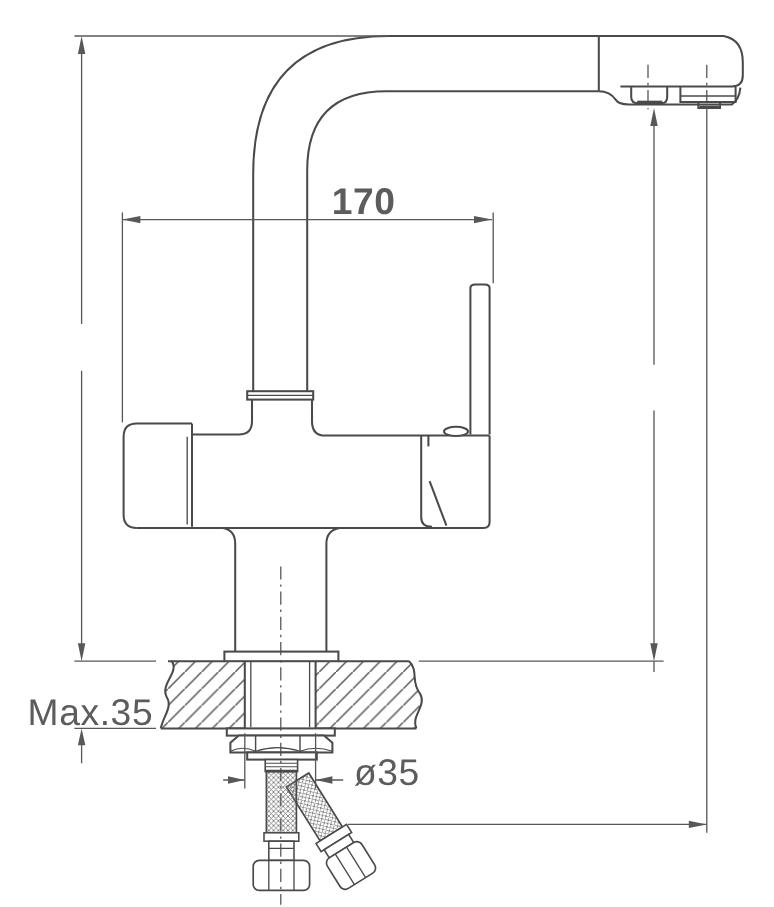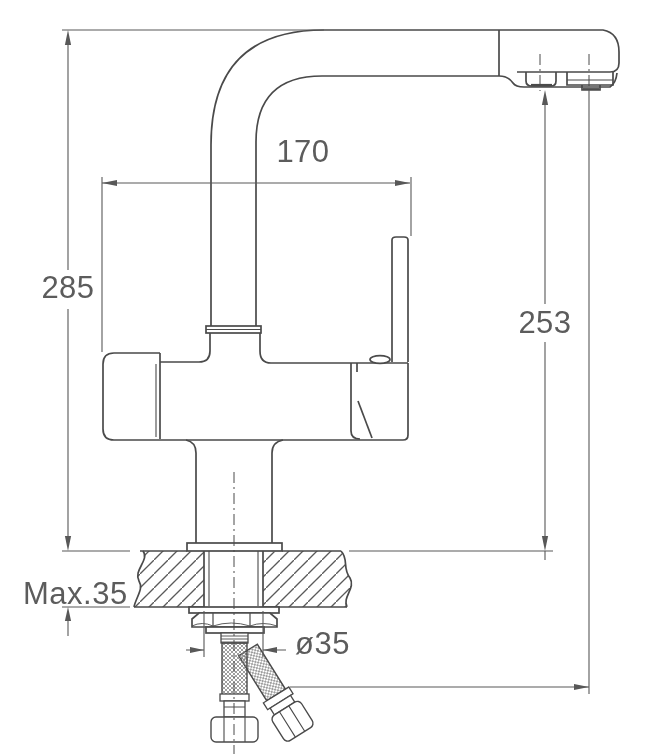--- a/index.html
+++ b/index.html
@@ -15,21 +15,21 @@
   .dim-label {
     position: absolute;
     font-size: 31px;
     color: #5c5c5c;
     letter-spacing: 0.5px;
     line-height: 1;
     white-space: nowrap;
     text-align: center;
   }
   #lbl-285  { left: 26px;  top: 272px; width: 84px; }
-  #lbl-170  { left: 261px; top: 136px; width: 84px; }
+  #lbl-170  { left: 261px; top: 152px; width: 84px; font-weight: bold; }
   #lbl-253  { left: 503px; top: 307px; width: 84px; }
   #lbl-max35{ left: 23px;  top: 566px; text-align: left; margin-top: 12px; }
   #lbl-dia35{ left: 295px; top: 628px; text-align: center; }
   #lbl-195  { left: 371px; top: 659px; width: 84px; }
 </style>
 </head>
 <body>
 
 <div id="canvas">
 
@@ -161,18 +161,16 @@
       <polygon points="102,183 117,179.9 117,186.1"></polygon>
       <polygon points="410,183 395,179.9 395,186.1"></polygon>
       <polygon points="545,90 541.9,105 548.1,105"></polygon>
       <polygon points="545,551 541.9,536 548.1,536"></polygon>
       <polygon points="589,687 574,683.9 574,690.1"></polygon>
       <polygon points="204,650 190,646.9 190,653.1"></polygon>
       <polygon points="263,650 277,646.9 277,653.1"></polygon>
     </g>
   </svg>
 
-  <div class="dim-label" id="lbl-285">285</div>
   <div class="dim-label" id="lbl-170">170</div>
-  <div class="dim-label" id="lbl-253">253</div>
   <div class="dim-label" id="lbl-max35">Max.35</div>
   <div class="dim-label" id="lbl-dia35">ø35</div>
 </div>
 
 </body></html>

